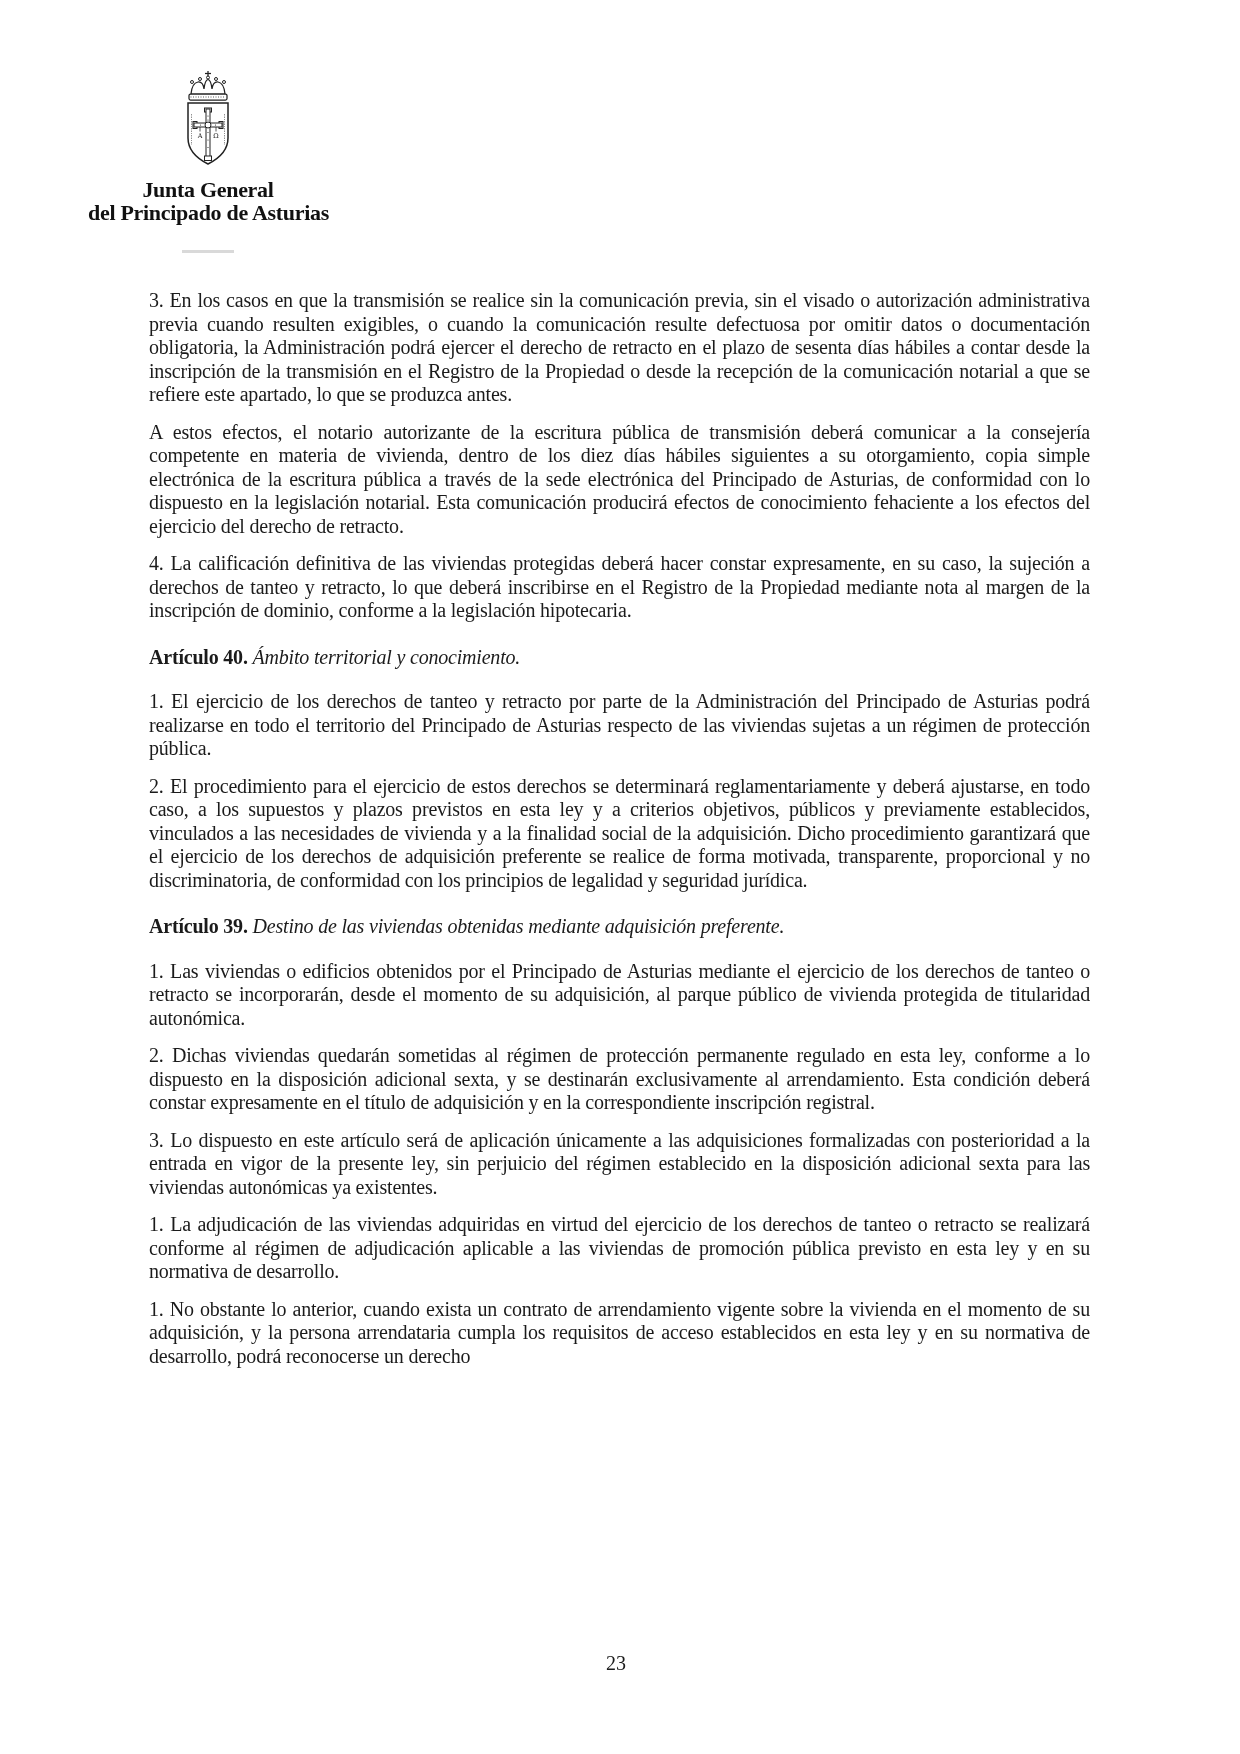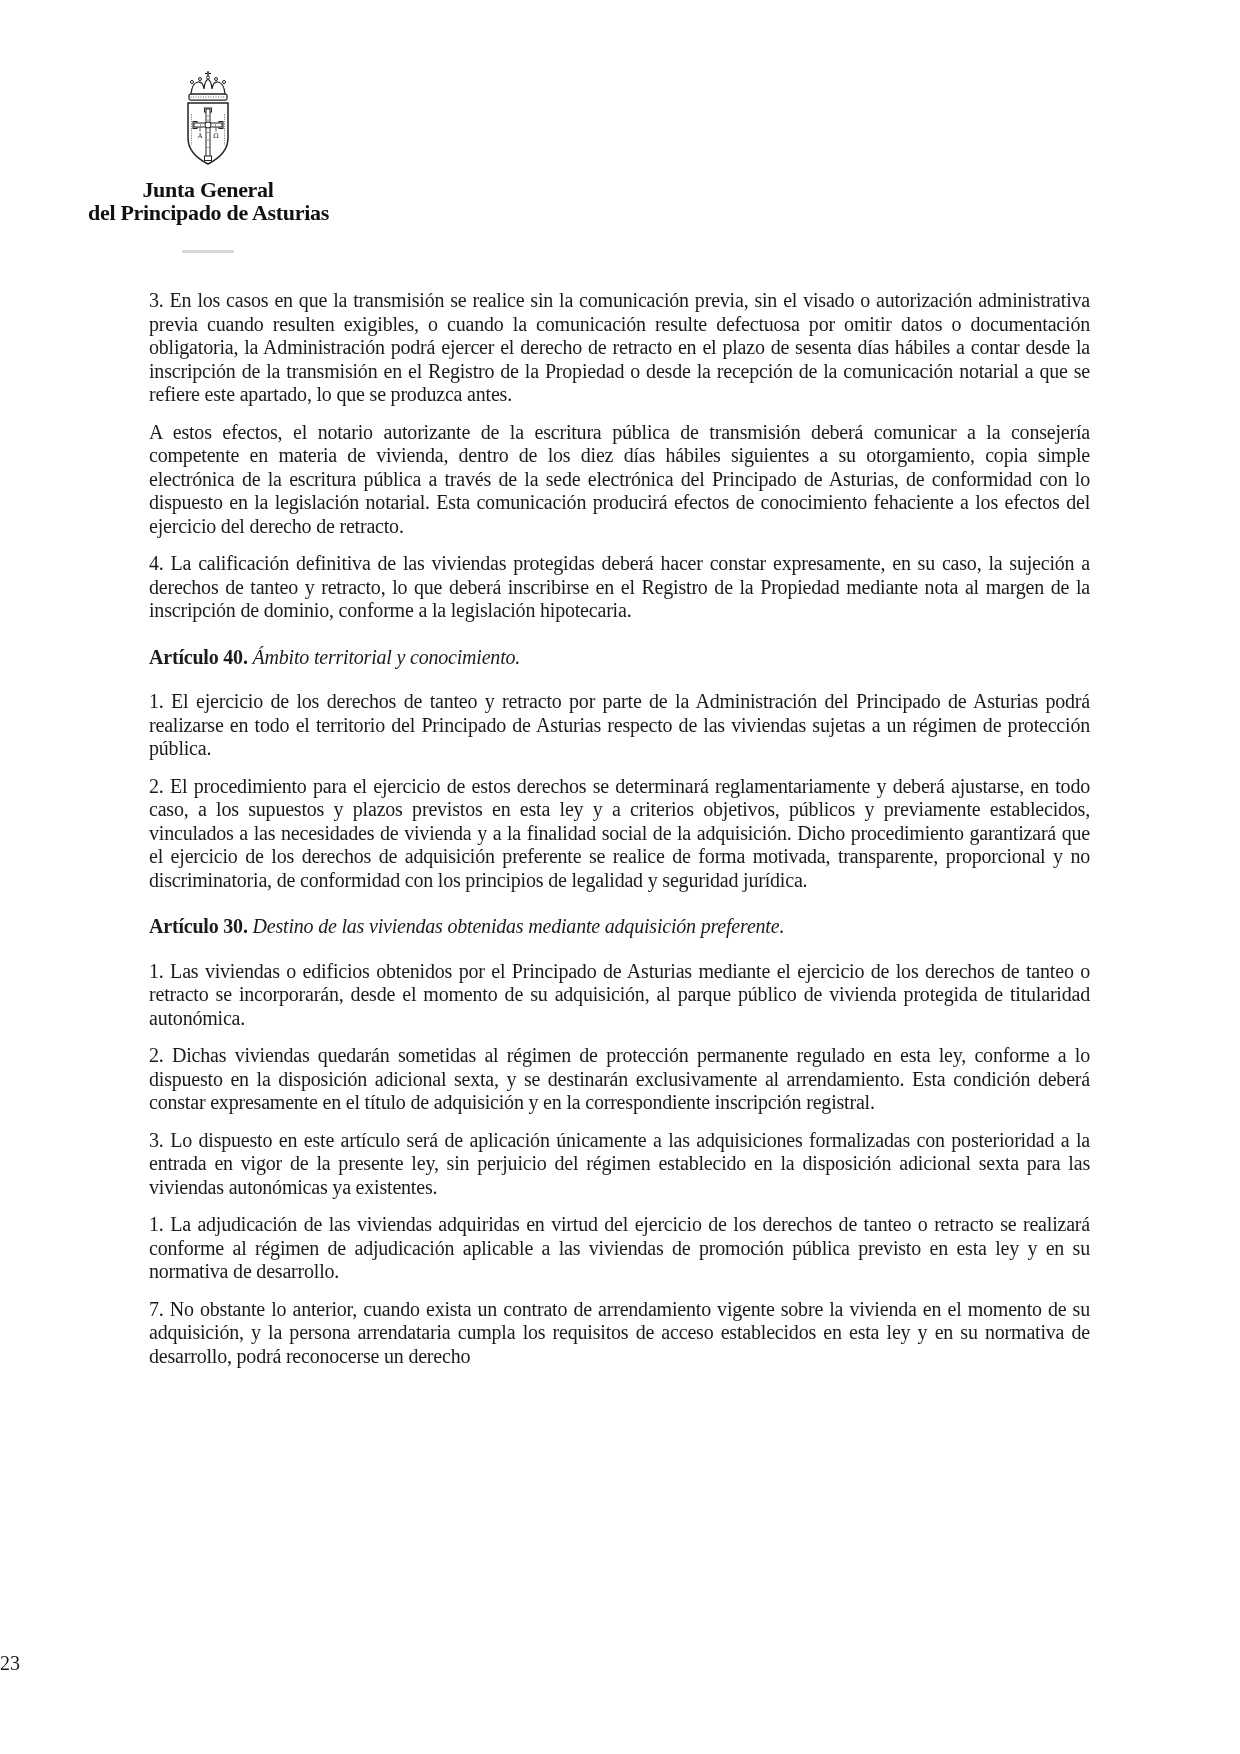--- a/index.html
+++ b/index.html
@@ -41,20 +41,21 @@
     text-align: justify;
   }
   .para { margin: 0 0 14px 0; }
   .heading { margin: 23px 0 21px 0; text-align: left; }
   .heading strong { font-weight: bold; }
   .heading em { font-style: italic; }
   .page-footer {
     position: absolute;
     left: 0; right: 8px;
     top: 1652px;
+    text-align: center;
     font-size: 20px;
     color: #1b1b1b;
   }
 </style>
 </head>
 <body>
 
 <div class="page">
 
   <header class="letterhead">
@@ -125,29 +126,29 @@
 
     <p class="para">3. En los casos en que la transmisión se realice sin la comunicación previa, sin el visado o autorización administrativa previa cuando resulten exigibles, o cuando la comunicación resulte defectuosa por omitir datos o documentación obligatoria, la Administración podrá ejercer el derecho de retracto en el plazo de sesenta días hábiles a contar desde la inscripción de la transmisión en el Registro de la Propiedad o desde la recepción de la comunicación notarial a que se refiere este apartado, lo que se produzca antes.</p>
     <p class="para">A estos efectos, el notario autorizante de la escritura pública de transmisión deberá comunicar a la consejería competente en materia de vivienda, dentro de los diez días hábiles siguientes a su otorgamiento, copia simple electrónica de la escritura pública a través de la sede electrónica del Principado de Asturias, de conformidad con lo dispuesto en la legislación notarial. Esta comunicación producirá efectos de conocimiento fehaciente a los efectos del ejercicio del derecho de retracto.</p>
     <p class="para">4. La calificación definitiva de las viviendas protegidas deberá hacer constar expresamente, en su caso, la sujeción a derechos de tanteo y retracto, lo que deberá inscribirse en el Registro de la Propiedad mediante nota al margen de la inscripción de dominio, conforme a la legislación hipotecaria.</p>
 
     <p class="heading"><strong>Artículo 40.</strong> <em>Ámbito territorial y conocimiento.</em></p>
 
     <p class="para">1. El ejercicio de los derechos de tanteo y retracto por parte de la Administración del Principado de Asturias podrá realizarse en todo el territorio del Principado de Asturias respecto de las viviendas sujetas a un régimen de protección pública.</p>
     <p class="para">2. El procedimiento para el ejercicio de estos derechos se determinará reglamentariamente y deberá ajustarse, en todo caso, a los supuestos y plazos previstos en esta ley y a criterios objetivos, públicos y previamente establecidos, vinculados a las necesidades de vivienda y a la finalidad social de la adquisición. Dicho procedimiento garantizará que el ejercicio de los derechos de adquisición preferente se realice de forma motivada, transparente, proporcional y no discriminatoria, de conformidad con los principios de legalidad y seguridad jurídica.</p>
 
-    <p class="heading"><strong>Artículo 30.</strong> <em>Destino de las viviendas obtenidas mediante adquisición preferente.</em></p>
+    <p class="heading"><strong>Artículo 39.</strong> <em>Destino de las viviendas obtenidas mediante adquisición preferente.</em></p>
 
     <p class="para">1. Las viviendas o edificios obtenidos por el Principado de Asturias mediante el ejercicio de los derechos de tanteo o retracto se incorporarán, desde el momento de su adquisición, al parque público de vivienda protegida de titularidad autonómica.</p>
     <p class="para">2. Dichas viviendas quedarán sometidas al régimen de protección permanente regulado en esta ley, conforme a lo dispuesto en la disposición adicional sexta, y se destinarán exclusivamente al arrendamiento. Esta condición deberá constar expresamente en el título de adquisición y en la correspondiente inscripción registral.</p>
     <p class="para">3. Lo dispuesto en este artículo será de aplicación únicamente a las adquisiciones formalizadas con posterioridad a la entrada en vigor de la presente ley, sin perjuicio del régimen establecido en la disposición adicional sexta para las viviendas autonómicas ya existentes.</p>
 
 
     <p class="para">1. La adjudicación de las viviendas adquiridas en virtud del ejercicio de los derechos de tanteo o retracto se realizará conforme al régimen de adjudicación aplicable a las viviendas de promoción pública previsto en esta ley y en su normativa de desarrollo.</p>
-    <p class="para">7. No obstante lo anterior, cuando exista un contrato de arrendamiento vigente sobre la vivienda en el momento de su adquisición, y la persona arrendataria cumpla los requisitos de acceso establecidos en esta ley y en su normativa de desarrollo, podrá reconocerse un derecho</p>
+    <p class="para">1. No obstante lo anterior, cuando exista un contrato de arrendamiento vigente sobre la vivienda en el momento de su adquisición, y la persona arrendataria cumpla los requisitos de acceso establecidos en esta ley y en su normativa de desarrollo, podrá reconocerse un derecho</p>
 
   </main>
 
   <div class="page-footer">
     <span>23</span>
   </div>
 
 </div>
 
 </body></html>

